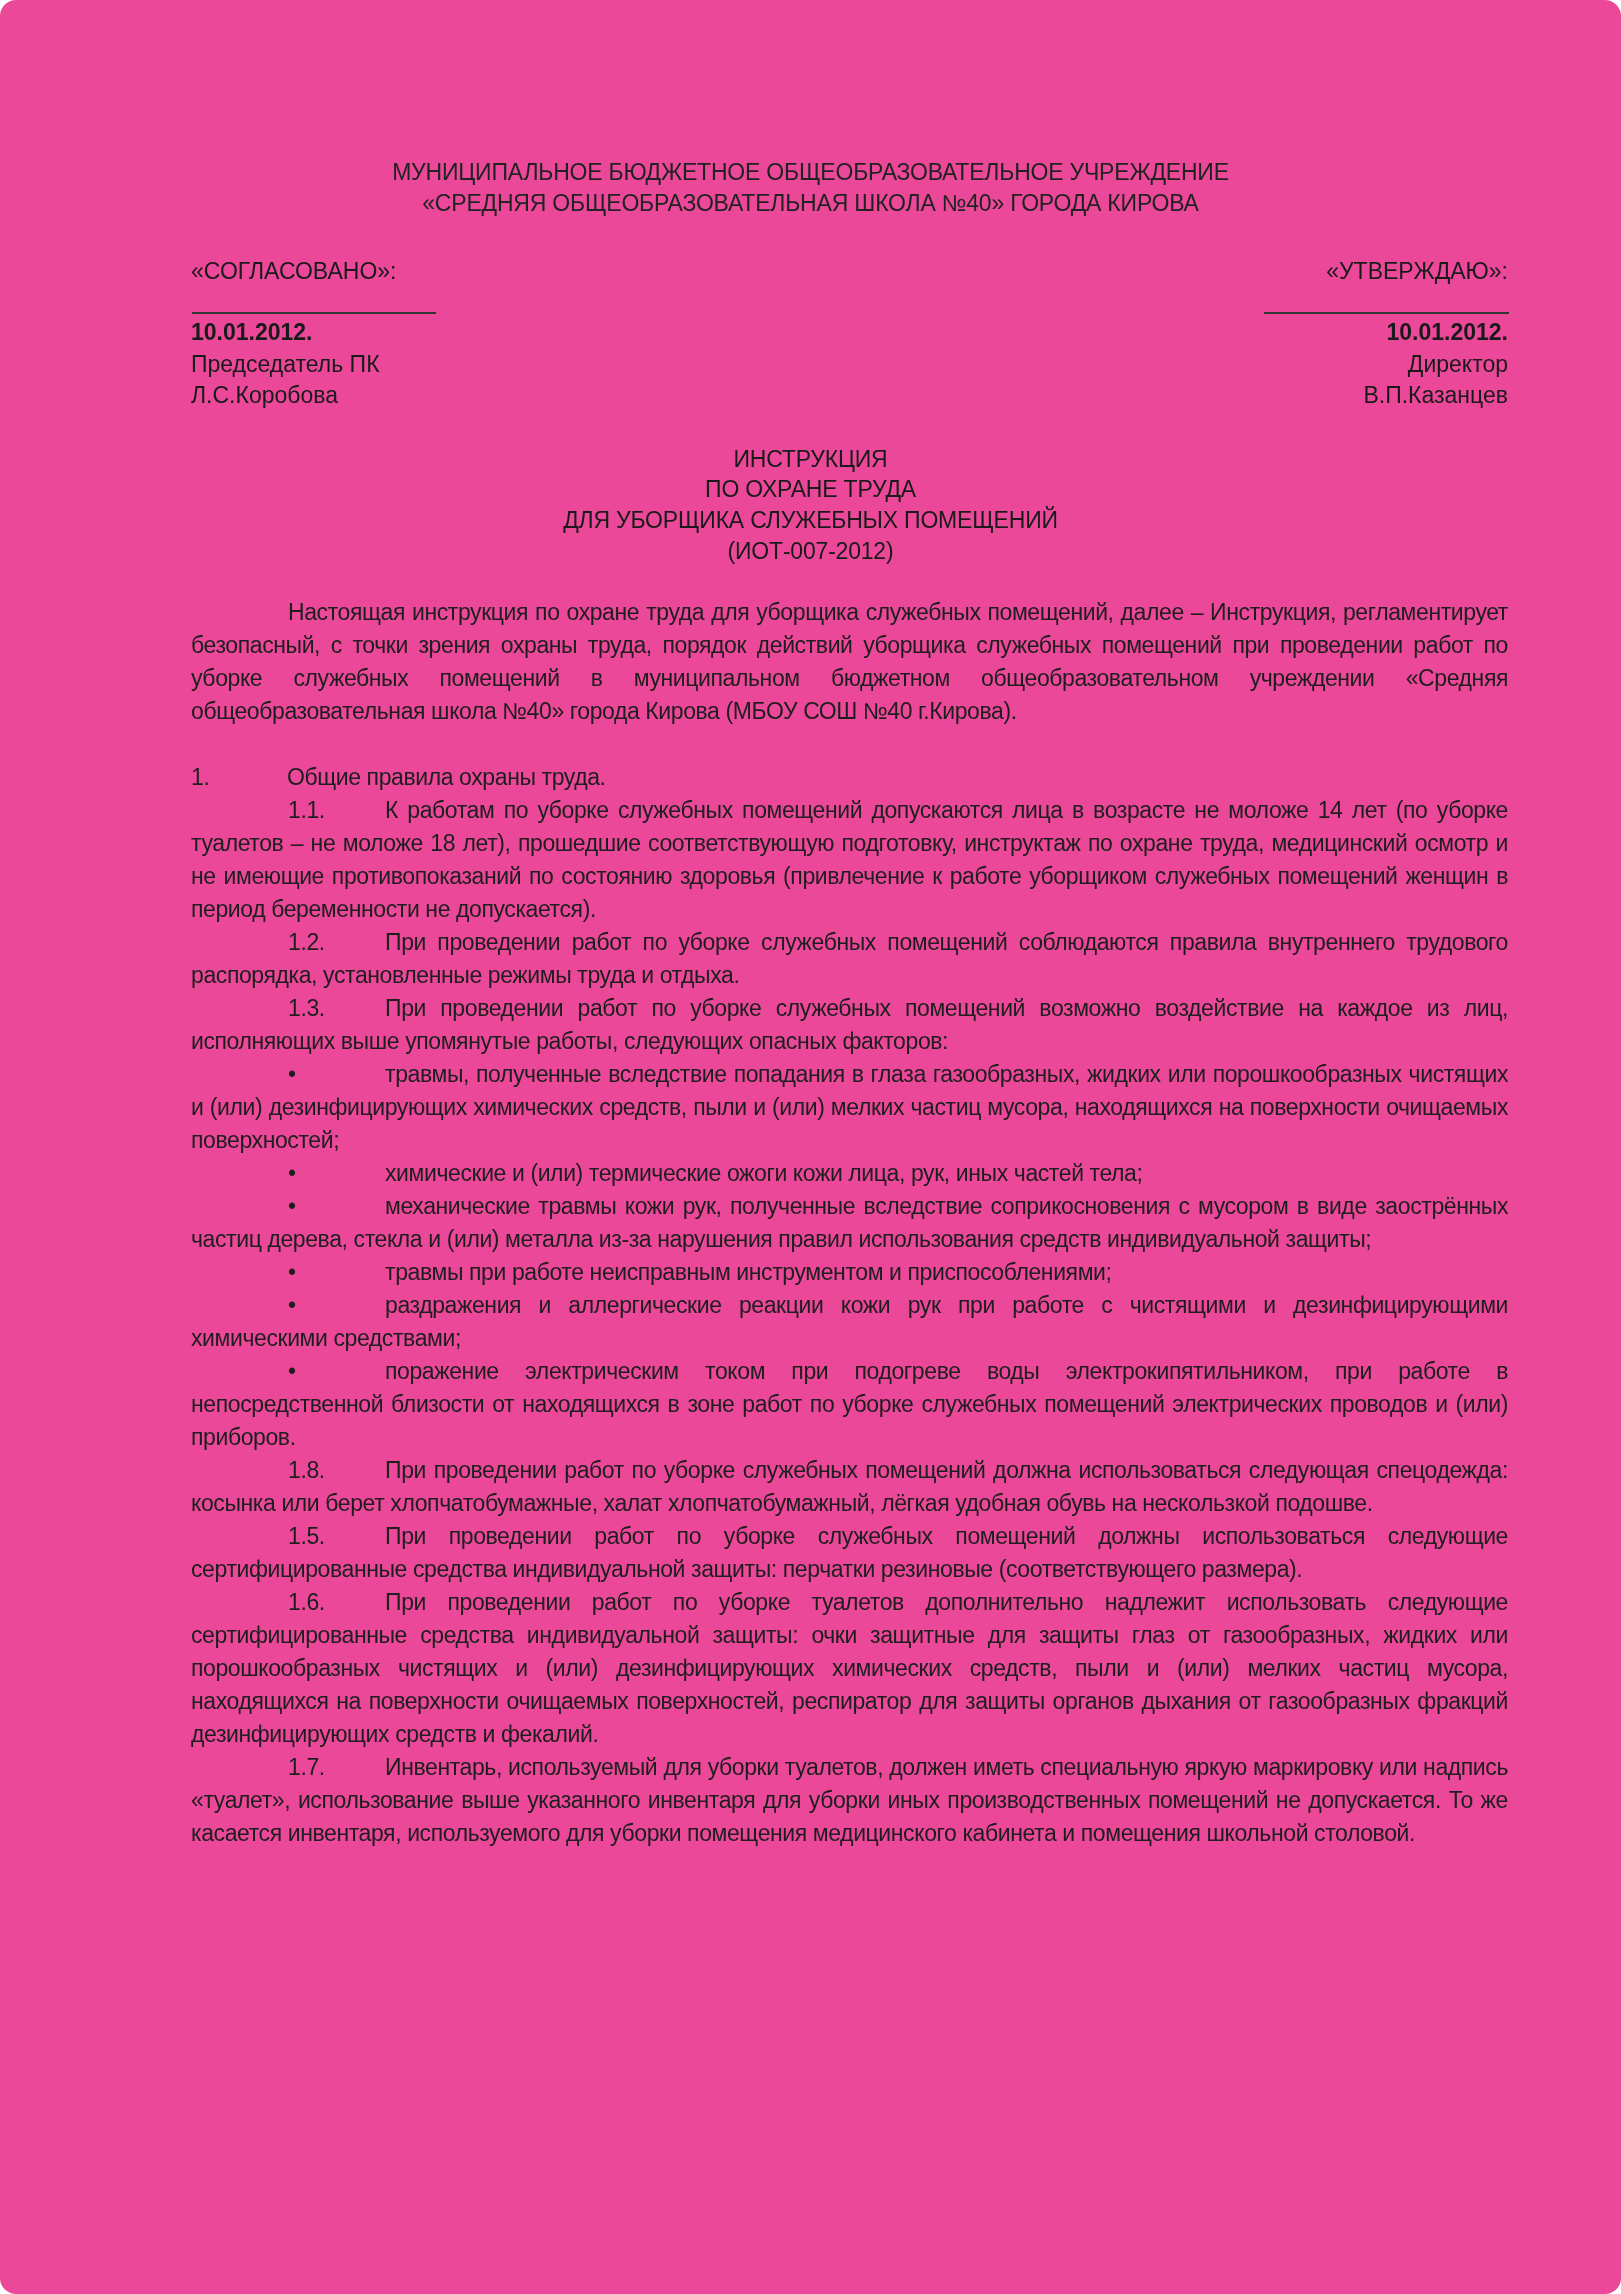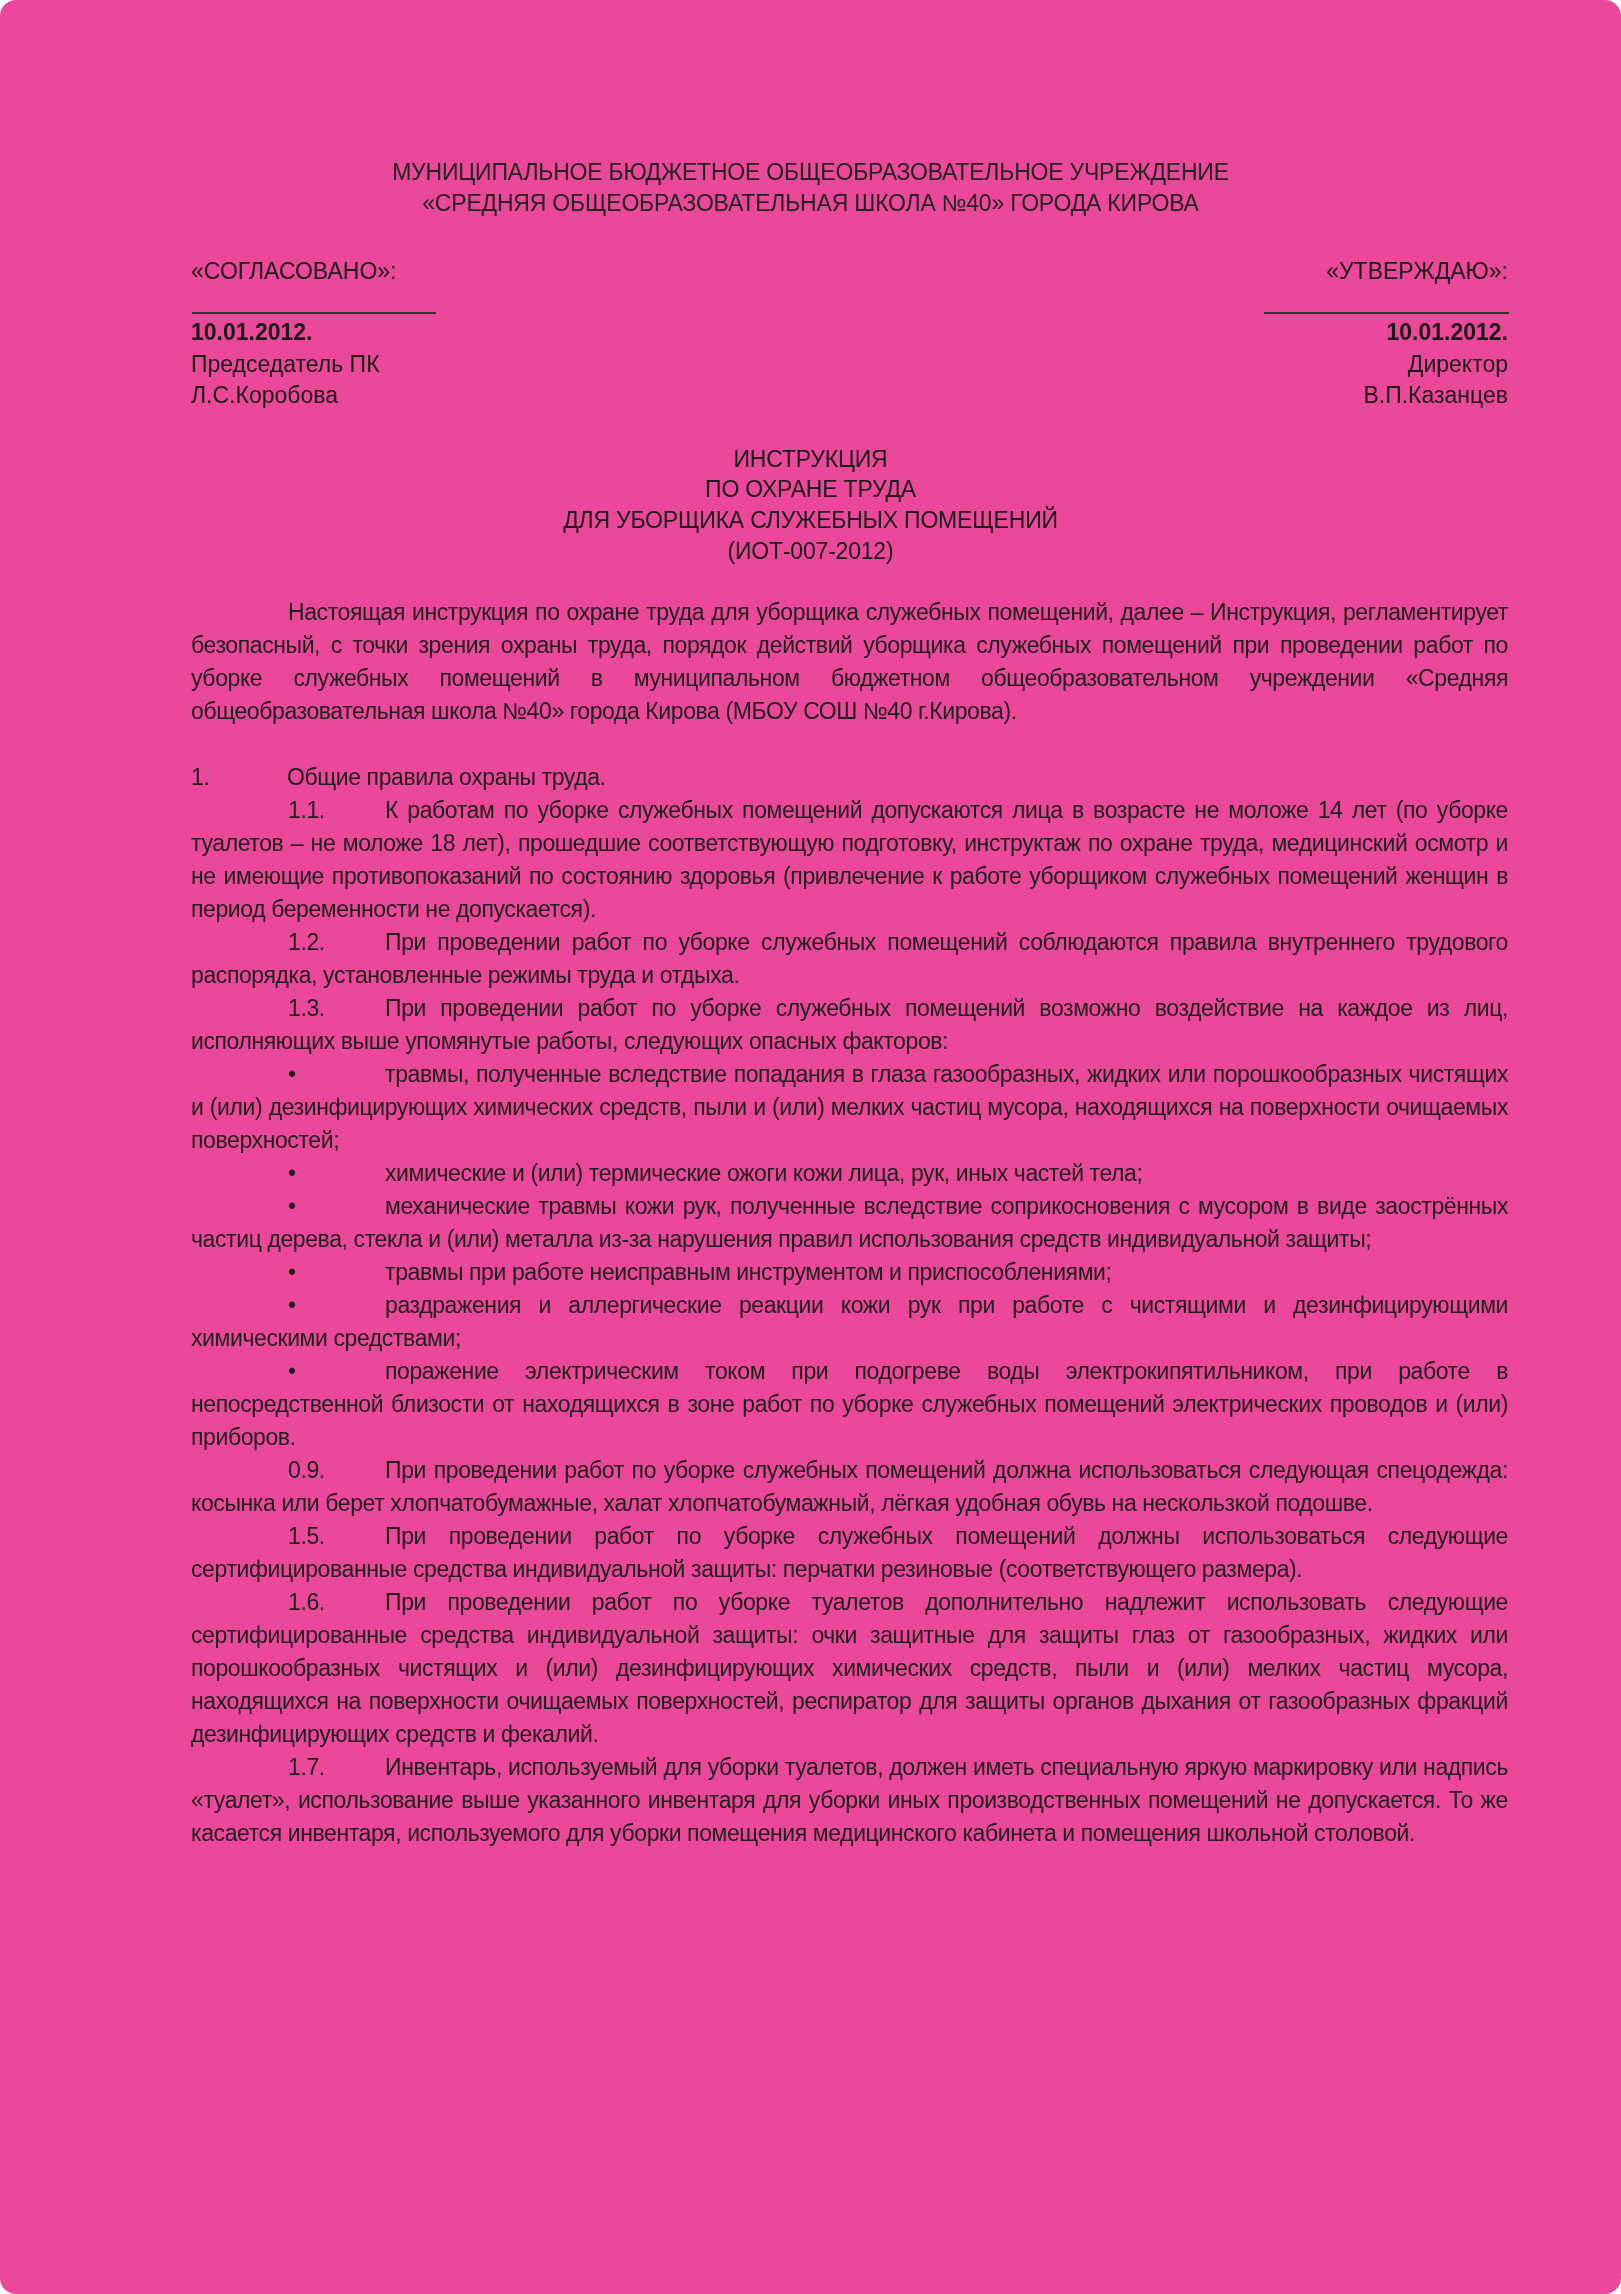--- a/index.html
+++ b/index.html
@@ -57,19 +57,19 @@
     <p class="p indent"><span class="num">1.2.</span><span>При проведении работ по уборке служебных помещений соблюдаются правила внутреннего трудового распорядка, установленные режимы труда и отдыха.</span></p>
     <p class="p indent"><span class="num">1.3.</span><span>При проведении работ по уборке служебных помещений возможно воздействие на каждое из лиц, исполняющих выше упомянутые работы, следующих опасных факторов:</span></p>
 
     <p class="p indent"><span class="bullet-mark">•</span><span>травмы, полученные вследствие попадания в глаза газообразных, жидких или порошкообразных чистящих и (или) дезинфицирующих химических средств, пыли и (или) мелких частиц мусора, находящихся на поверхности очищаемых поверхностей;</span></p>
     <p class="p indent"><span class="bullet-mark">•</span><span>химические и (или) термические ожоги кожи лица, рук, иных частей тела;</span></p>
     <p class="p indent"><span class="bullet-mark">•</span><span>механические травмы кожи рук, полученные вследствие соприкосновения с мусором в виде заострённых частиц дерева, стекла и (или) металла из-за нарушения правил использования средств индивидуальной защиты;</span></p>
     <p class="p indent"><span class="bullet-mark">•</span><span>травмы при работе неисправным инструментом и приспособлениями;</span></p>
     <p class="p indent"><span class="bullet-mark">•</span><span>раздражения и аллергические реакции кожи рук при работе с чистящими и дезинфицирующими химическими средствами;</span></p>
     <p class="p indent"><span class="bullet-mark">•</span><span>поражение электрическим током при подогреве воды электрокипятильником, при работе в непосредственной близости от находящихся в зоне работ по уборке служебных помещений электрических проводов и (или) приборов.</span></p>
 
-    <p class="p indent"><span class="num">0.9.</span><span>При проведении работ по уборке служебных помещений должна использоваться следующая спецодежда: косынка или берет хлопчатобумажные, халат хлопчатобумажный, лёгкая удобная обувь на нескользкой подошве.</span></p>
+    <p class="p indent"><span class="num">1.8.</span><span>При проведении работ по уборке служебных помещений должна использоваться следующая спецодежда: косынка или берет хлопчатобумажные, халат хлопчатобумажный, лёгкая удобная обувь на нескользкой подошве.</span></p>
     <p class="p indent"><span class="num">1.5.</span><span>При проведении работ по уборке служебных помещений должны использоваться следующие сертифицированные средства индивидуальной защиты: перчатки резиновые (соответствующего размера).</span></p>
     <p class="p indent"><span class="num">1.6.</span><span>При проведении работ по уборке туалетов дополнительно надлежит использовать следующие сертифицированные средства индивидуальной защиты: очки защитные для защиты глаз от газообразных, жидких или порошкообразных чистящих и (или) дезинфицирующих химических средств, пыли и (или) мелких частиц мусора, находящихся на поверхности очищаемых поверхностей, респиратор для защиты органов дыхания от газообразных фракций дезинфицирующих средств и фекалий.</span></p>
     <p class="p indent"><span class="num">1.7.</span><span>Инвентарь, используемый для уборки туалетов, должен иметь специальную яркую маркировку или надпись «туалет», использование выше указанного инвентаря для уборки иных производственных помещений не допускается. То же касается инвентаря, используемого для уборки помещения медицинского кабинета и помещения школьной столовой.</span></p>
   </div>
 </div>
 
 
 </body></html>

